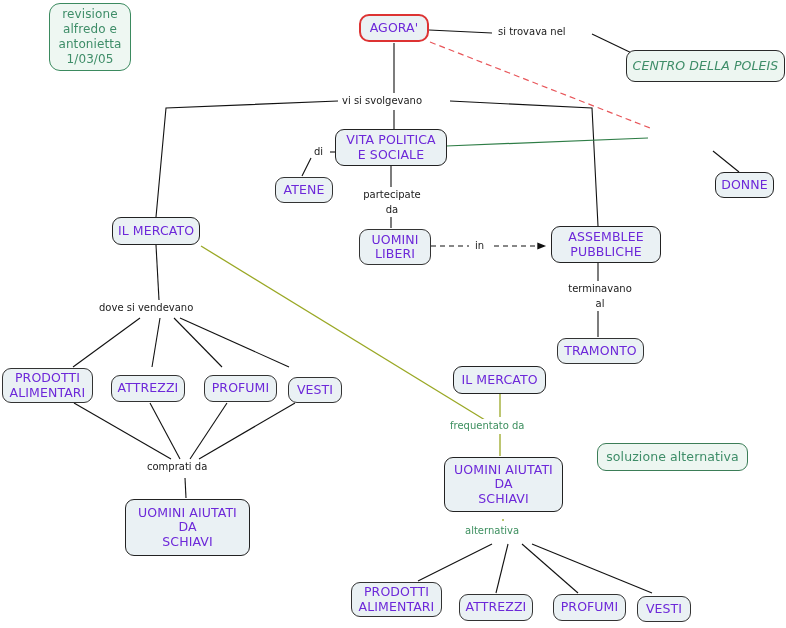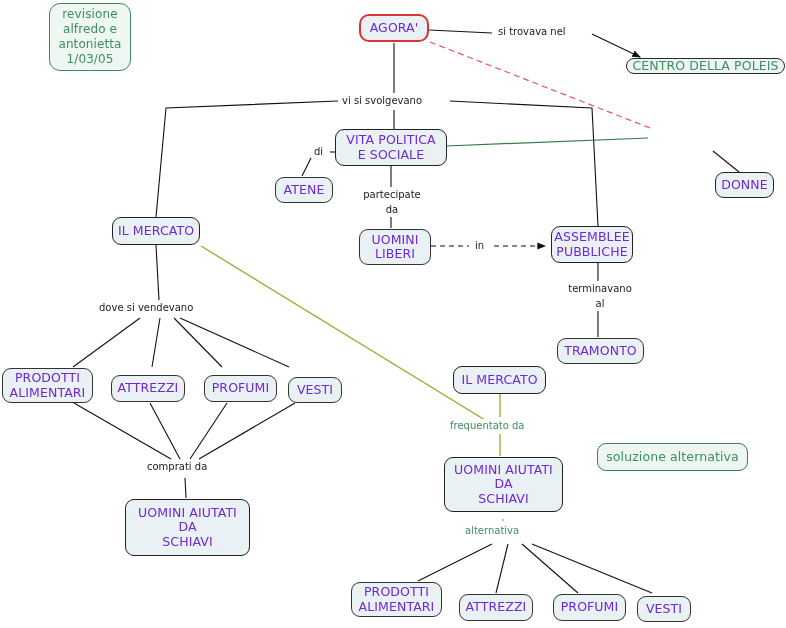--- a/index.html
+++ b/index.html
@@ -156,39 +156,39 @@
     <span>revisione
 alfredo e
 antonietta
 1/03/05</span>
   </div>
 
   <div class="node agora" style="left:359px; top:14px; width:70px; height:28px;">
     <span>AGORA'</span>
   </div>
 
-  <div class="node greenbox thickborder" style="left:626px; top:58px; width:159px; height:16px; border-color:#2a2a2a;">
+  <div class="node greenbox thickborder" style="left:626px; top:50px; width:159px; height:32px; border-color:#2a2a2a;font-style:italic;">
     <span>CENTRO DELLA POLEIS</span>
   </div>
 
   <div class="node thickborder" style="left:335px; top:129px; width:112px; height:37px;">
     <span>VITA POLITICA
 E SOCIALE</span>
   </div>
 
   <div class="node" style="left:275px; top:177px; width:58px; height:26px;border-radius:9px;">
     <span>ATENE</span>
   </div>
 
   <div class="node" style="left:359px; top:229px; width:72px; height:36px;">
     <span>UOMINI
 LIBERI</span>
   </div>
 
-  <div class="node thickborder" style="left:551px; top:226px; width:82px; height:37px;">
+  <div class="node thickborder" style="left:551px; top:226px; width:110px; height:37px;">
     <span>ASSEMBLEE
 PUBBLICHE</span>
   </div>
 
   <div class="node thickborder" style="left:715px; top:172px; width:59px; height:26px;">
     <span>DONNE</span>
   </div>
 
   <div class="node" style="left:557px; top:338px; width:87px; height:26px;">
     <span>TRAMONTO</span>

